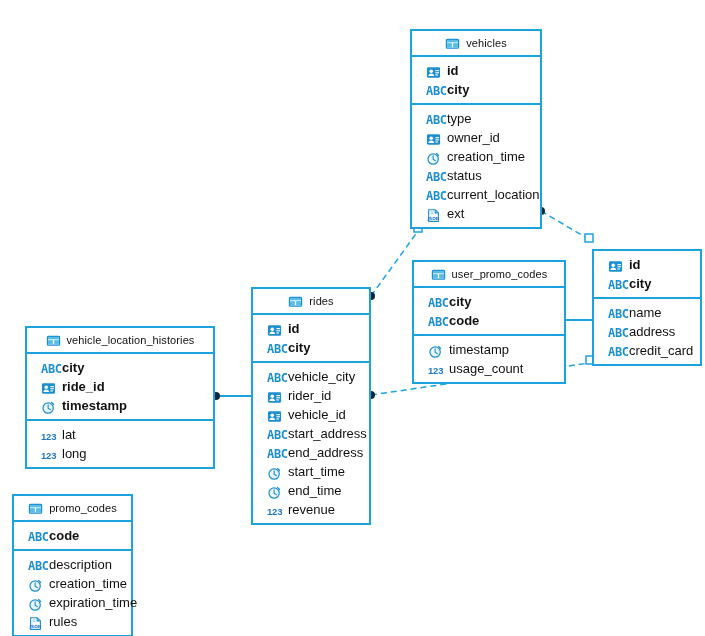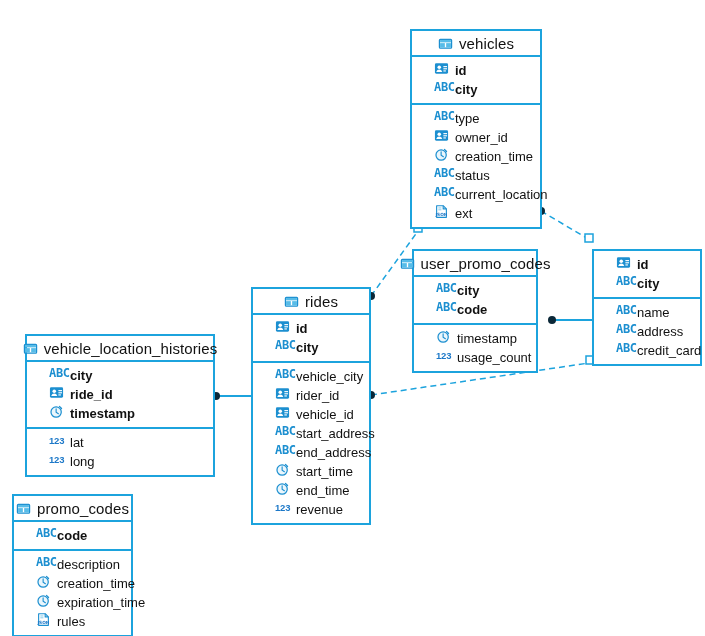--- a/index.html
+++ b/index.html
@@ -21,27 +21,27 @@
   }
   .thead{
     display:flex;align-items:center;justify-content:center;
     gap:6px;
     height:26px;
     border-bottom:2px solid #1CA3DD;
     padding:0 6px;
     box-sizing:border-box;
   }
   .tname{
-    font-size:15px;color:#111;letter-spacing:.1px;white-space:nowrap;
+    font-size:11px;color:#111;letter-spacing:.1px;white-space:nowrap;
   }
   .section{padding:4px 0 4px 0;}
   .section.keys{border-bottom:2px solid #1CA3DD;}
   .row{
-    display:flex;align-items:flex-start;gap:6px;
-    height:19px;padding:0 22px;box-sizing:border-box;
+    display:flex;align-items:flex-end;gap:6px;
+    height:19px;padding:0 14px;box-sizing:border-box;
     white-space:nowrap;
   }
   .fname{font-size:13px;color:#111;line-height:19px;}
   .keys .fname{font-weight:bold;}
 
   
   .ic{width:15px;height:15px;flex:0 0 15px;display:block;}
 
   .ic-abc{
     font-family:"DejaVu Sans Mono", monospace;
@@ -182,21 +182,21 @@
         <div class="row">
           <span class="ic ic-abc">ABC</span>
           <span class="fname">address</span>
         </div>
         <div class="row">
           <span class="ic ic-abc">ABC</span>
           <span class="fname">credit_card</span>
         </div>
       </div>
     </div>
-    <div class="table" style="left: 412px; top: 249px; width: 126px;">
+    <div class="table" style="left: 412px; top: 260px; width: 154px;">
       <div class="thead">
         <svg class="ic" viewBox="0 0 16 16">
     <rect x="1.5" y="3.5" width="13" height="9.5" rx="1" fill="none" stroke="#1C8FD0" stroke-width="1.3"></rect>
     <rect x="2.2" y="4.2" width="11.6" height="2.6" fill="#57BCE8"></rect>
     <rect x="2.2" y="7.6" width="5.1" height="4.7" fill="#57BCE8"></rect>
     <rect x="8.7" y="7.6" width="5.1" height="4.7" fill="#57BCE8"></rect>
   </svg>
         <span class="tname">user_promo_codes</span>
       </div>
       <div class="section keys">
@@ -301,21 +301,21 @@
     <path d="M11.2 2.6l2.2 2.2" fill="none" stroke="#1C8FD0" stroke-width="1.3" stroke-linecap="round"></path>
   </svg>
           <span class="fname">end_time</span>
         </div>
         <div class="row">
           <span class="ic ic-num">123</span>
           <span class="fname">revenue</span>
         </div>
       </div>
     </div>
-    <div class="table" style="left: 25px; top: 334px; width: 190px;">
+    <div class="table" style="left: 25px; top: 326px; width: 190px;">
       <div class="thead">
         <svg class="ic" viewBox="0 0 16 16">
     <rect x="1.5" y="3.5" width="13" height="9.5" rx="1" fill="none" stroke="#1C8FD0" stroke-width="1.3"></rect>
     <rect x="2.2" y="4.2" width="11.6" height="2.6" fill="#57BCE8"></rect>
     <rect x="2.2" y="7.6" width="5.1" height="4.7" fill="#57BCE8"></rect>
     <rect x="8.7" y="7.6" width="5.1" height="4.7" fill="#57BCE8"></rect>
   </svg>
         <span class="tname">vehicle_location_histories</span>
       </div>
       <div class="section keys">

